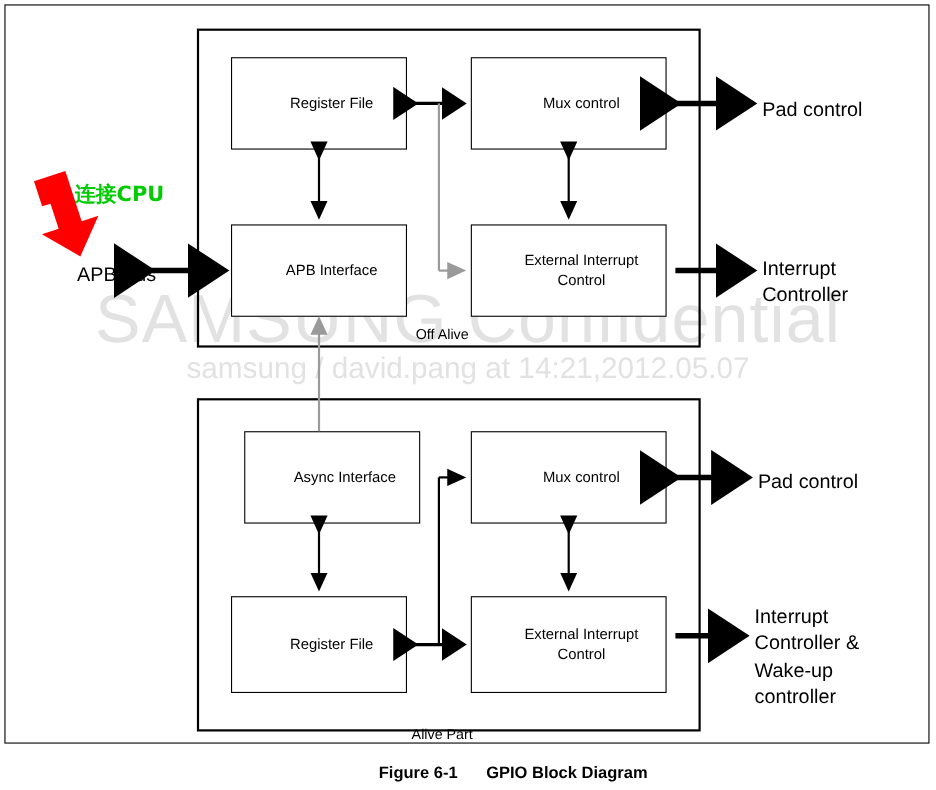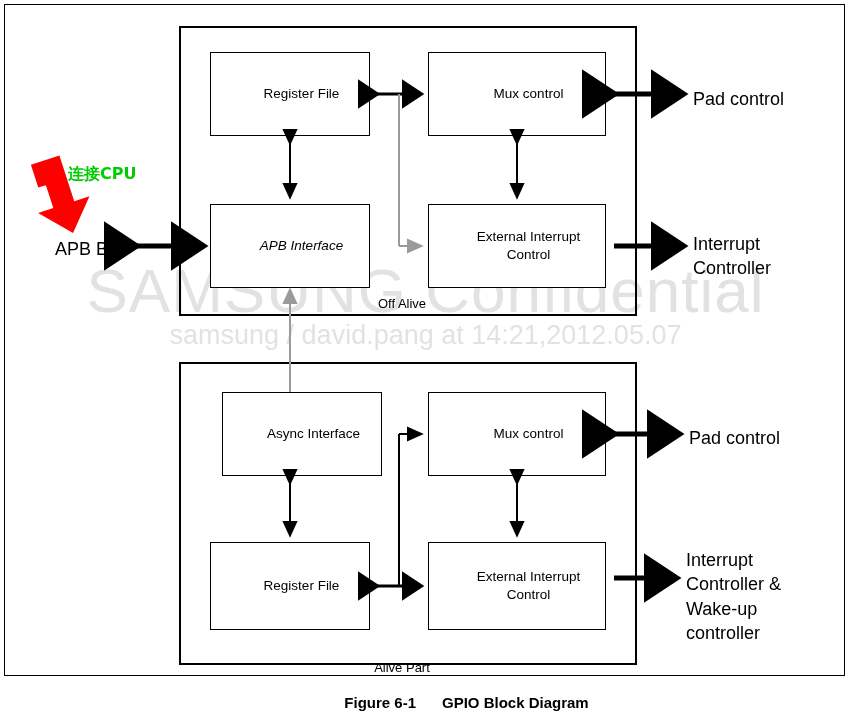--- a/index.html
+++ b/index.html
@@ -84,45 +84,45 @@
     align-items: center;
     justify-content: center;
     text-align: center;
     font-size: 13.5px;
     line-height: 1.35;
     color: #000000;
     padding-left: 23px;
   }
   #blk-register-file-top { left: 210px; top: 52px;  width: 160px; height: 84px; }
   #blk-mux-top           { left: 428px; top: 52px;  width: 178px; height: 84px; }
-  #blk-apb-interface     { left: 210px; top: 204px; width: 160px; height: 84px; font-style: italic; }
+  #blk-apb-interface     { left: 210px; top: 204px; width: 160px; height: 84px; }
   #blk-eic-top           { left: 428px; top: 204px; width: 178px; height: 84px; }
   #blk-async-interface   { left: 210px; top: 392px; width: 160px; height: 84px; margin-left: 12px; }
   #blk-mux-bottom        { left: 428px; top: 392px; width: 178px; height: 84px; }
   #blk-register-file-bot { left: 210px; top: 542px; width: 160px; height: 88px; }
   #blk-eic-bottom        { left: 428px; top: 542px; width: 178px; height: 88px; }
   
   .ext-label {
     position: absolute;
     font-size: 18px;
     line-height: 1.35;
     color: #000000;
     white-space: pre-line;
   }
-  #lbl-apb-bus         { left: 55px;  top: 237px; }
+  #lbl-apb-bus         { left: 70px;  top: 237px; }
   #lbl-pad-control-top { left: 693px; top: 87px; }
   #lbl-interrupt-ctl   { left: 693px; top: 232px; }
   #lbl-pad-control-bot { left: 689px; top: 426px; }
   #lbl-interrupt-wake  { left: 686px; top: 548px; }
   
   #annotation-cpu {
     position: absolute;
     left: 68px;
     top: 164px;
-    font-size: 16px;
+    font-size: 19px;
     font-weight: bold;
     color: #00cc00;
     font-family: "DejaVu Sans", sans-serif;
     white-space: nowrap;
   }
   
   #arrows {
     position: absolute;
     left: 0;
     top: 0;

